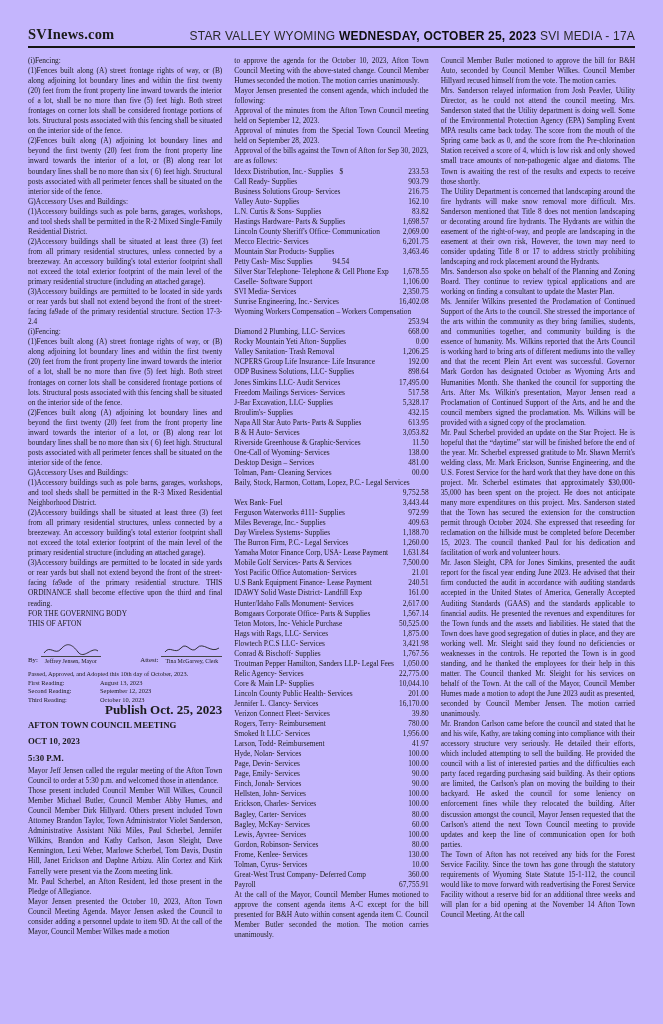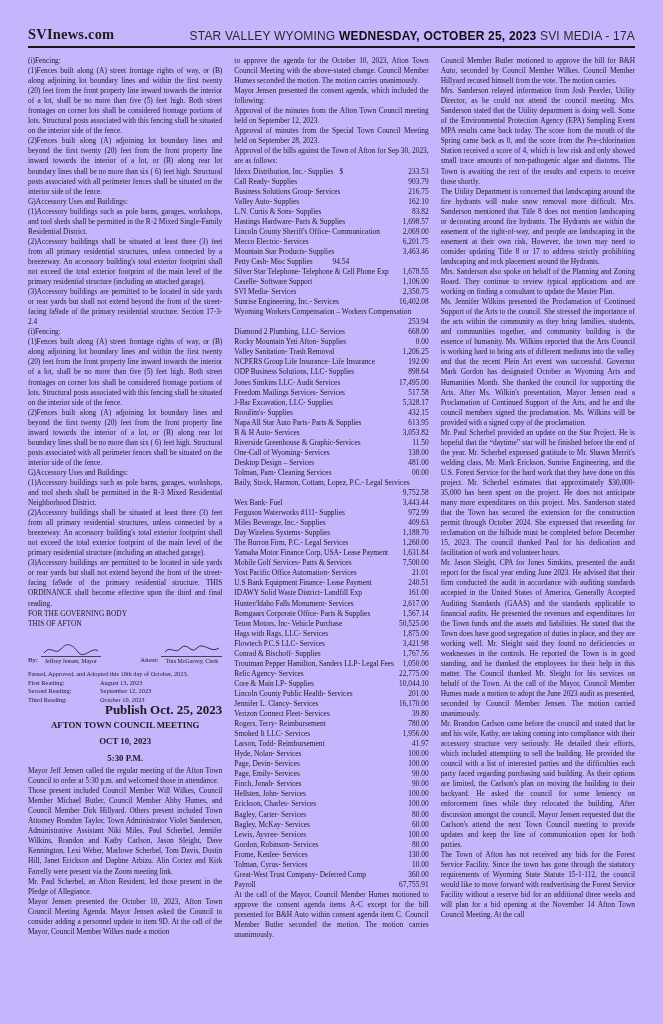--- a/index.html
+++ b/index.html
@@ -27,21 +27,21 @@
   .sig-unit{display:flex;align-items:flex-end;gap:3px;}
   .sig-label{font-size:6.8px;}
   .sig-box{display:flex;flex-direction:column;align-items:center;}
   .sig-name{border-top:1px solid #444;font-size:5.9px;line-height:7px;padding:1px 4px 0 4px;white-space:nowrap;}
   .adopted{font-size:6.3px;margin:10px 0 8px 0;text-align:left;}
   
   .reading-row{display:flex;font-size:6.4px;line-height:8.6px;}
   .reading-label{width:72px;}
   .publish{font-weight:bold;text-align:right;font-size:13px;margin:10px 0 8px 0;}
   
-  .mtg-head{font-weight:bold;text-align:center;font-size:8.8px;line-height:12.5px;margin:4px 0 2px 0;}
+  .mtg-head{font-weight:bold;text-align:left;font-size:8.8px;line-height:12.5px;margin:4px 0 2px 0;}
   
   .bill{display:flex;flex-wrap:wrap;}
   .bill .n{text-align:left;}
   .bill .cur{margin-left:6px;}
   .bill .a{margin-left:auto;text-align:right;}
   .bill.inline .a{margin-left:14px;}
   
 </style>
 </head>
 <body>

